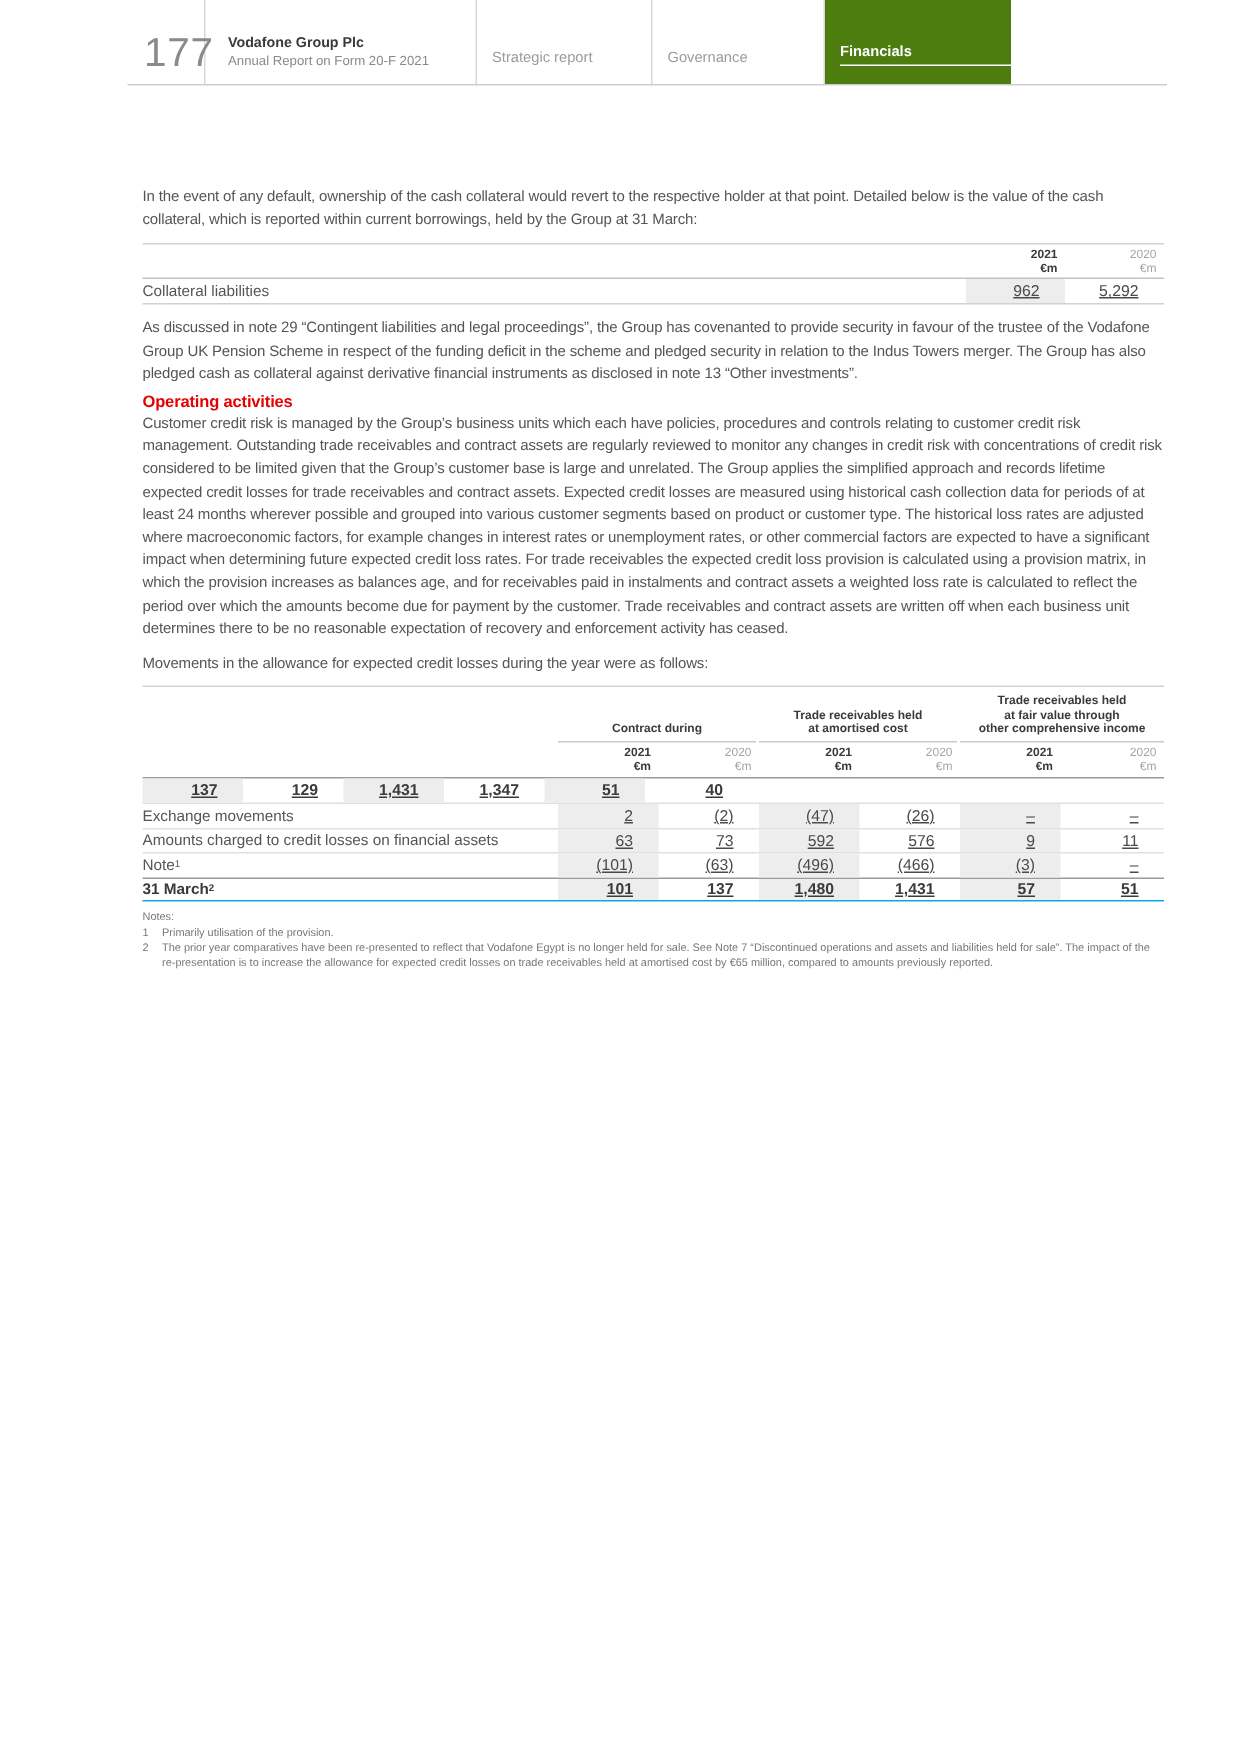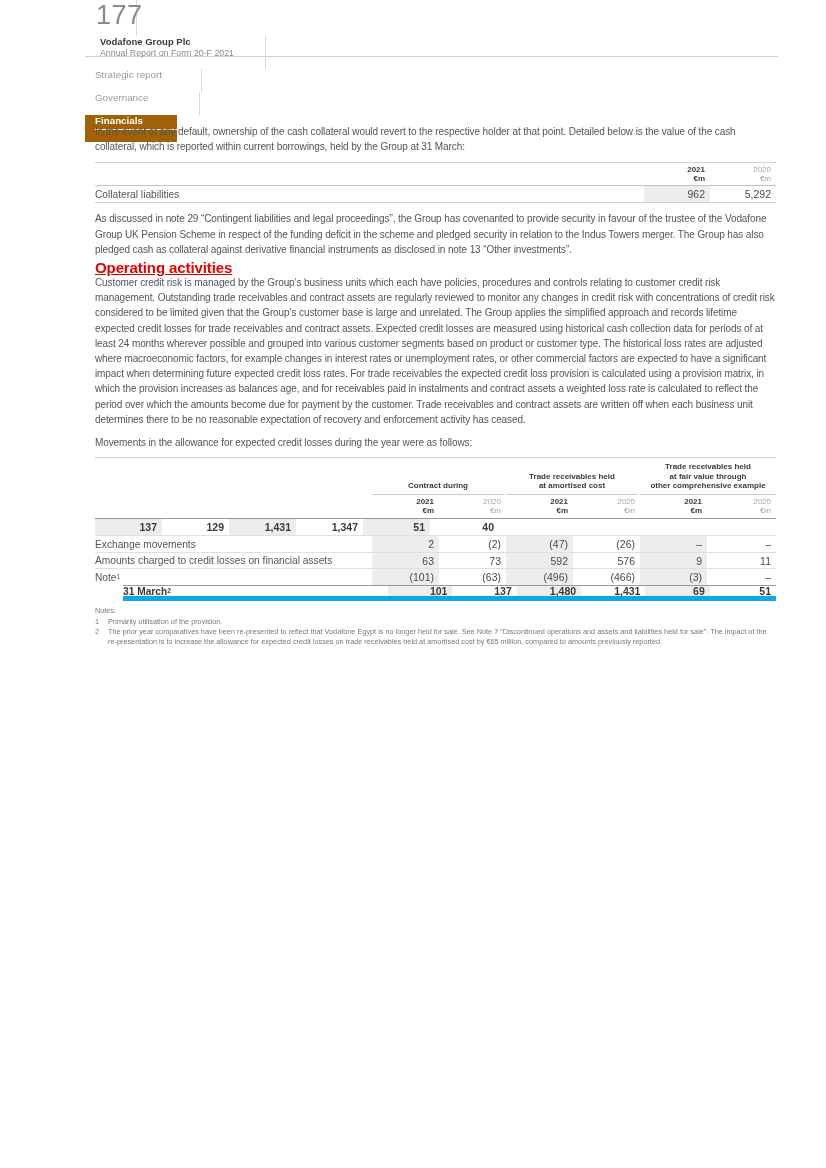--- a/index.html
+++ b/index.html
@@ -7,61 +7,60 @@
   body {
     width:826px; height:1168px; overflow:hidden; position:relative;
     font-family:"Liberation Sans", sans-serif; -webkit-font-smoothing:antialiased;
   }
 
   
   .hdr {
     margin-left:85px; width:693px; height:57px;
     display:flex; align-items:stretch;
     border-bottom:1px solid #cfcfcf;
-    flex-direction:column;
   }
   .hdr-cell { display:flex; flex-direction:column; justify-content:flex-end; }
   .hdr-num {
     width:52px; padding:0 0 5px 11px; border-right:1px solid #d8d8d8;
     font-size:27px; font-weight:400; color:#8a8a8a; letter-spacing:0.5px;
   }
   .hdr-brand { width:181px; padding:0 0 10px 15px; border-right:1px solid #d8d8d8; }
   .hdr-co   { font-size:9.5px; font-weight:700; color:#3a3a3a; line-height:12px; }
   .hdr-rep  { font-size:8.8px; color:#8a8a8a; line-height:11px; }
   .hdr-tab  {
     padding:0 0 12px 10px; border-right:1px solid #d8d8d8;
     font-size:9.8px; color:#9b9b9b; cursor:pointer;
   }
   .hdr-tab.t1 { width:117px; }
   .hdr-tab.t2 { width:115px; }
   .hdr-tab.t4 { width:115px; }
   .hdr-tab.active {
-    width:92px; background:#a16207; border-right:none; color:#ffffff;
+    width:124px; background:#4d7c0f; border-right:none; color:#ffffff;
   }
   .hdr-tab.active .tab-label { font-weight:700; display:inline-block; }
   .hdr-tab.active .tab-label::after {
     content:""; display:block; height:1px; background:#ffffff; margin-top:3px;
   }
 
   
   .main { margin:67px 50px 0 95px; width:681px; }
   .body-p { font-size:10px; letter-spacing:-0.1px; line-height:15.2px; color:#555555; }
-  .red-head { font-size:15px; letter-spacing:-0.1px; line-height:14px; color:#e60000; margin-top:4px;text-decoration:underline; }
+  .red-head { font-size:11px; letter-spacing:-0.1px; line-height:14px; color:#e60000; margin-top:4px; }
 
   
   .small-tbl { margin-top:8px; border-top:1px solid #d2d2d2; }
   .s-hdr-row { display:flex; border-bottom:1px solid #c2c2c2; padding:2px 0 2px; }
   .s-spacer { flex:1; }
   .col-head { width:66px; text-align:right; padding-right:5px; font-size:8px; line-height:9px; }
   .col-head .yr { display:block; }
   .col-head.h2021 .yr, .col-head.h2021 .unit { font-weight:700; color:#3a3a3a; }
   .col-head.h2020 .yr, .col-head.h2020 .unit { color:#a5a5a5; }
   .s-data-row { display:flex; align-items:stretch; height:17px; border-bottom:1px solid #d2d2d2; }
   .s-label { flex:1; font-size:10.2px; color:#555555; display:flex; align-items:center; }
-  .num { width:66px; font-size:10.5px; color:#4a4a4a; display:flex; align-items:center; justify-content:flex-end; padding-right:5px; }
+  .num { width:66px; font-size:10.5px; color:#4a4a4a; display:flex; align-items:center; justify-content:flex-end; padding-right:17px;text-decoration:underline; }
   .shaded { background:#ededed; }
 
   
   .big-tbl { margin-top:7px; border-top:1px solid #d2d2d2; }
   .grp-row { display:flex; align-items:stretch; }
   .grp-spacer { width:277px; }
   .grp {
     display:flex; flex-direction:column; justify-content:flex-end; text-align:center;
     font-size:8px; font-weight:700; color:#3a3a3a; line-height:9.5px;
     padding:4px 0 3px; border-bottom:1px solid #c9c9c9;
@@ -71,21 +70,21 @@
   .grp.g3 { width:136px; }
   .sub-row { display:flex; border-bottom:1px solid #9a9a9a; padding:2px 0 3px; }
   .sub-spacer { width:277px; }
   .sub-row .col-head { width:67px; }
   .sub-row .col-head.last { width:69px; }
   .d-row { display:flex; align-items:stretch; height:16.5px; }
   .d-row .row-label { width:277px; font-size:10.2px; color:#555555; display:flex; align-items:center; }
   .d-row .num { width:67px; }
   .d-row .num.last { width:69px; }
   .d-row + .d-row { border-top:1px solid #e0e0e0; }
-  .d-row.total { border-top:1px solid #9a9a9a; border-bottom:5px solid #0ea5e9;margin-left:28px; }
+  .d-row.total { border-top:1px solid #9a9a9a; border-bottom:1px solid #0ea5e9; }
   .d-row.em .row-label, .d-row.em .num { font-weight:700; color:#3a3a3a; }
   sup.fn { font-size:6.5px; vertical-align:super; line-height:0; }
 
   
   .notes { margin-top:5px; font-size:7.3px; line-height:10.3px; color:#787878; }
   .note-item { display:flex; }
   .note-num { width:13px; flex:none; }
   .note-text { flex:1; }
 
   .closing { margin-top:11px; }
@@ -148,21 +147,21 @@
       <div class="grp g1">
         <span>Contract during</span>
       </div>
       <div class="grp g2">
         <span>Trade receivables held</span>
         <span>at amortised cost</span>
       </div>
       <div class="grp g3">
         <span>Trade receivables held</span>
         <span>at fair value through</span>
-        <span>other comprehensive example</span>
+        <span>other comprehensive income</span>
       </div>
     </div>
 
     <div class="sub-row">
       <div class="sub-spacer"></div>
       <div class="col-head h2021">
         <span class="yr">2021</span>
         <span class="unit">€m</span>
       </div>
       <div class="col-head h2020">
@@ -231,21 +230,21 @@
 
     <div class="d-row em total">
       <div class="row-label">
           <span>31 March</span>
           <sup class="fn">2</sup>
         </div>
       <div class="num shaded">101</div>
       <div class="num">137</div>
       <div class="num shaded">1,480</div>
       <div class="num">1,431</div>
-      <div class="num shaded">69</div>
+      <div class="num shaded">57</div>
       <div class="num last">51</div>
     </div>
 
   </div>
 
   <div class="notes">
     <div class="notes-title">Notes:</div>
     <div class="note-item">
       <span class="note-num">1</span>
       <span class="note-text">Primarily utilisation of the provision.</span>

